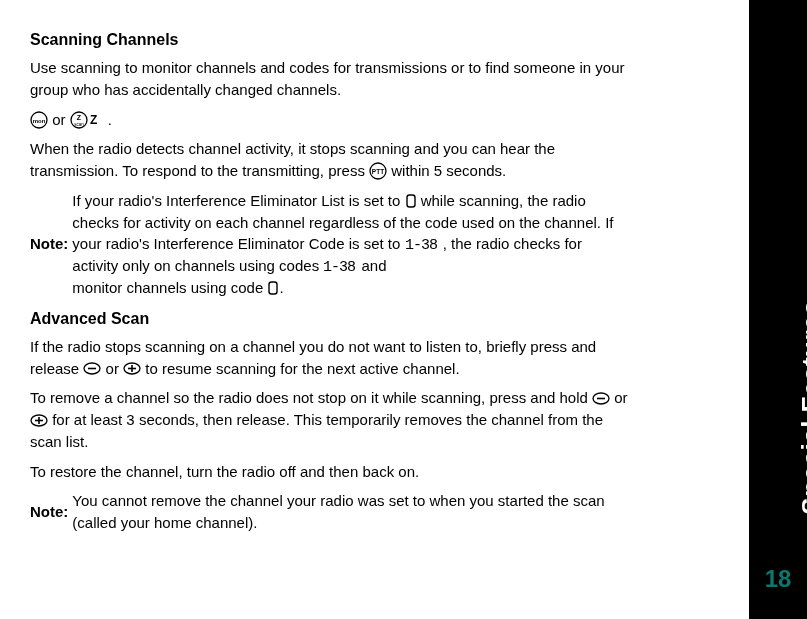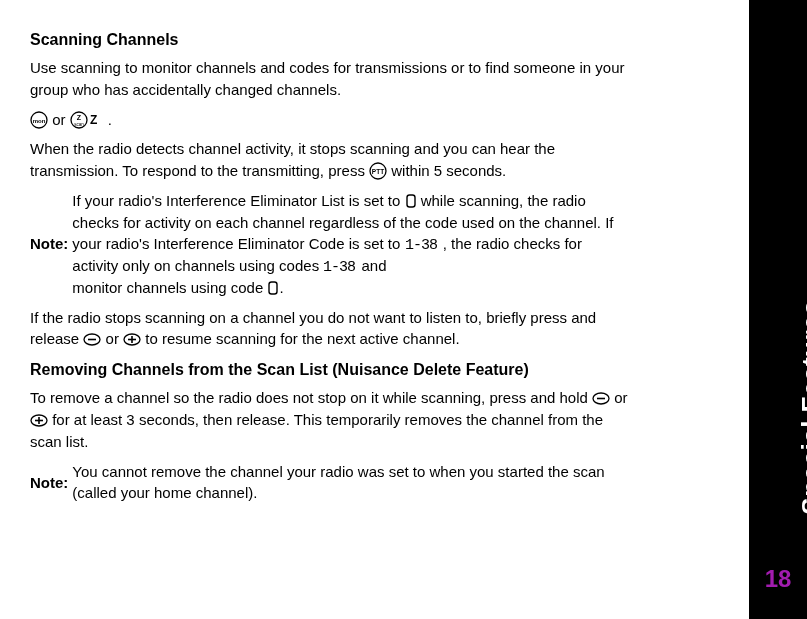--- a/index.html
+++ b/index.html
@@ -48,21 +48,21 @@
     font-weight: bold;
     white-space: nowrap;
     letter-spacing: 0.5px;
   }
   .page-num {
     position: absolute;
     bottom: 22px;
     right: 0;
     width: 58px;
     text-align: center;
-    color: #a21caf;
+    color: #0f766e;
     font-size: 24px;
     font-weight: bold;
   }
   .h-bold {
     font-weight: bold;
     font-size: 16px;
     margin: 0 0 6px 0;
   }
   p {
     margin: 0 0 8px 0;
@@ -134,44 +134,45 @@
             <text x="0" y="13" font-family="Courier, monospace" font-size="15" letter-spacing="-1">1-38</text>
           </svg></span><span> , the radio checks for activity only on channels using codes </span><span class="icon"><svg width="34" height="16" viewBox="0 0 34 16">
             <text x="0" y="13" font-family="Courier, monospace" font-size="15" letter-spacing="-1">1-38</text>
           </svg></span><span> and</span><br>
       <span>monitor channels using code </span><span class="icon"><svg width="12" height="16" viewBox="0 0 12 16">
             <rect x="2" y="2" width="8" height="12" rx="2.5" fill="none" stroke="#000" stroke-width="1.4"></rect>
           </svg></span><span>.</span>
     </div>
   </div>
 
+  <p class="h-bold">Advanced Scan</p>
 
   <p>
     <span>If the radio stops scanning on a channel you do not want to listen to, briefly press and release </span><span class="icon"><svg width="18" height="13" viewBox="0 0 18 13">
           <ellipse cx="9" cy="6.5" rx="8" ry="5.5" fill="none" stroke="#000" stroke-width="1.3"></ellipse>
           <line x1="5" y1="6.5" x2="13" y2="6.5" stroke="#000" stroke-width="1.6"></line>
         </svg></span><span> or </span><span class="icon"><svg width="18" height="13" viewBox="0 0 18 13">
           <ellipse cx="9" cy="6.5" rx="8" ry="5.5" fill="none" stroke="#000" stroke-width="1.3"></ellipse>
           <line x1="5" y1="6.5" x2="13" y2="6.5" stroke="#000" stroke-width="1.6"></line>
           <line x1="9" y1="3" x2="9" y2="10" stroke="#000" stroke-width="1.6"></line>
         </svg></span><span> to resume scanning for the next active channel.</span>
   </p>
 
-  <p class="h-bold">Removing Channels from the Scan List (Nuisance Delete Feature)</p>
 
   <p>
     <span>To remove a channel so the radio does not stop on it while scanning, press and hold </span><span class="icon"><svg width="18" height="13" viewBox="0 0 18 13">
           <ellipse cx="9" cy="6.5" rx="8" ry="5.5" fill="none" stroke="#000" stroke-width="1.3"></ellipse>
           <line x1="5" y1="6.5" x2="13" y2="6.5" stroke="#000" stroke-width="1.6"></line>
         </svg></span><span> or </span><span class="icon"><svg width="18" height="13" viewBox="0 0 18 13">
           <ellipse cx="9" cy="6.5" rx="8" ry="5.5" fill="none" stroke="#000" stroke-width="1.3"></ellipse>
           <line x1="5" y1="6.5" x2="13" y2="6.5" stroke="#000" stroke-width="1.6"></line>
           <line x1="9" y1="3" x2="9" y2="10" stroke="#000" stroke-width="1.6"></line>
         </svg></span><span> for at least 3 seconds, then release. This temporarily removes the channel from the scan list.</span>
   </p>
 
+  <p>To restore the channel, turn the radio off and then back on.</p>
 
   <div class="note">
     <div class="note-label">Note:</div>
     <div class="note-body">You cannot remove the channel your radio was set to when you started the scan (called your home channel).</div>
   </div>
 
 </div>
 
 </body></html>

